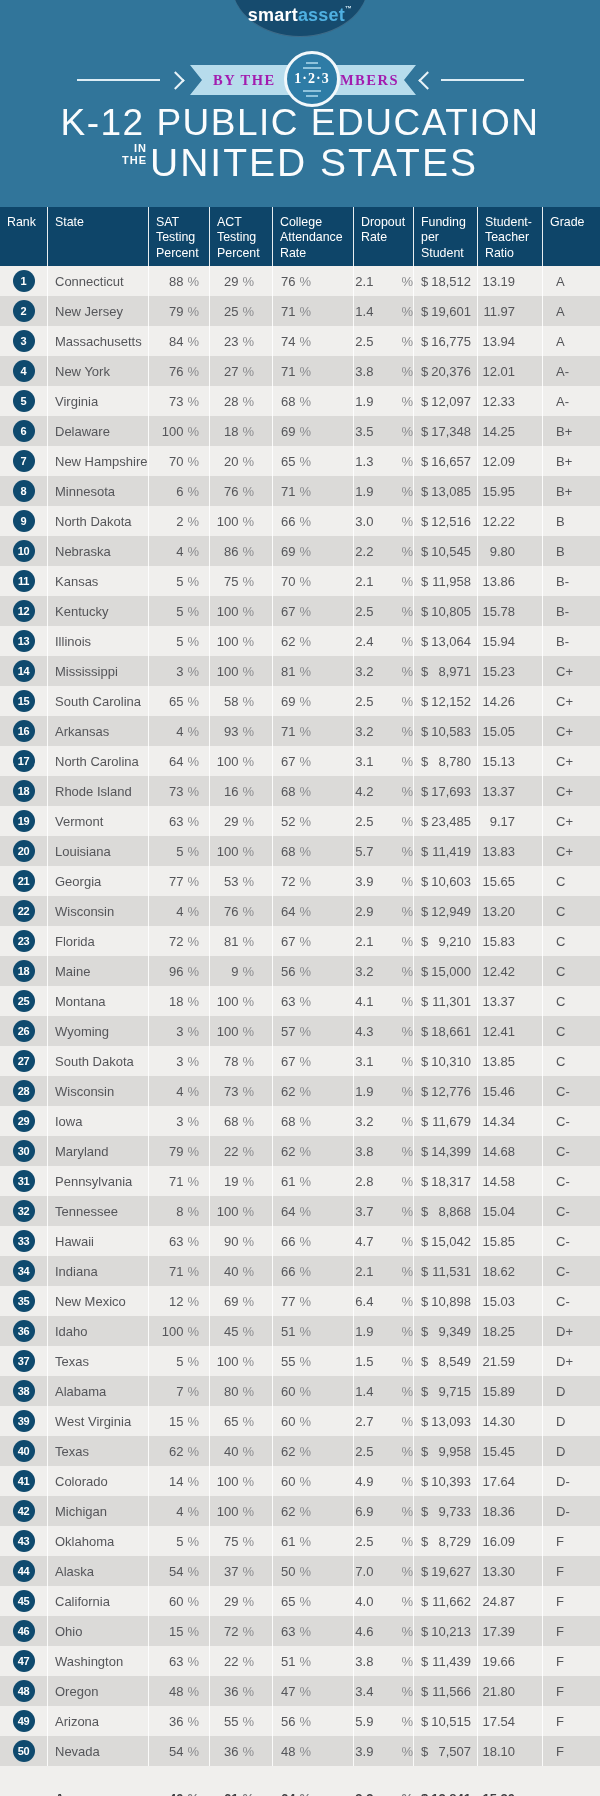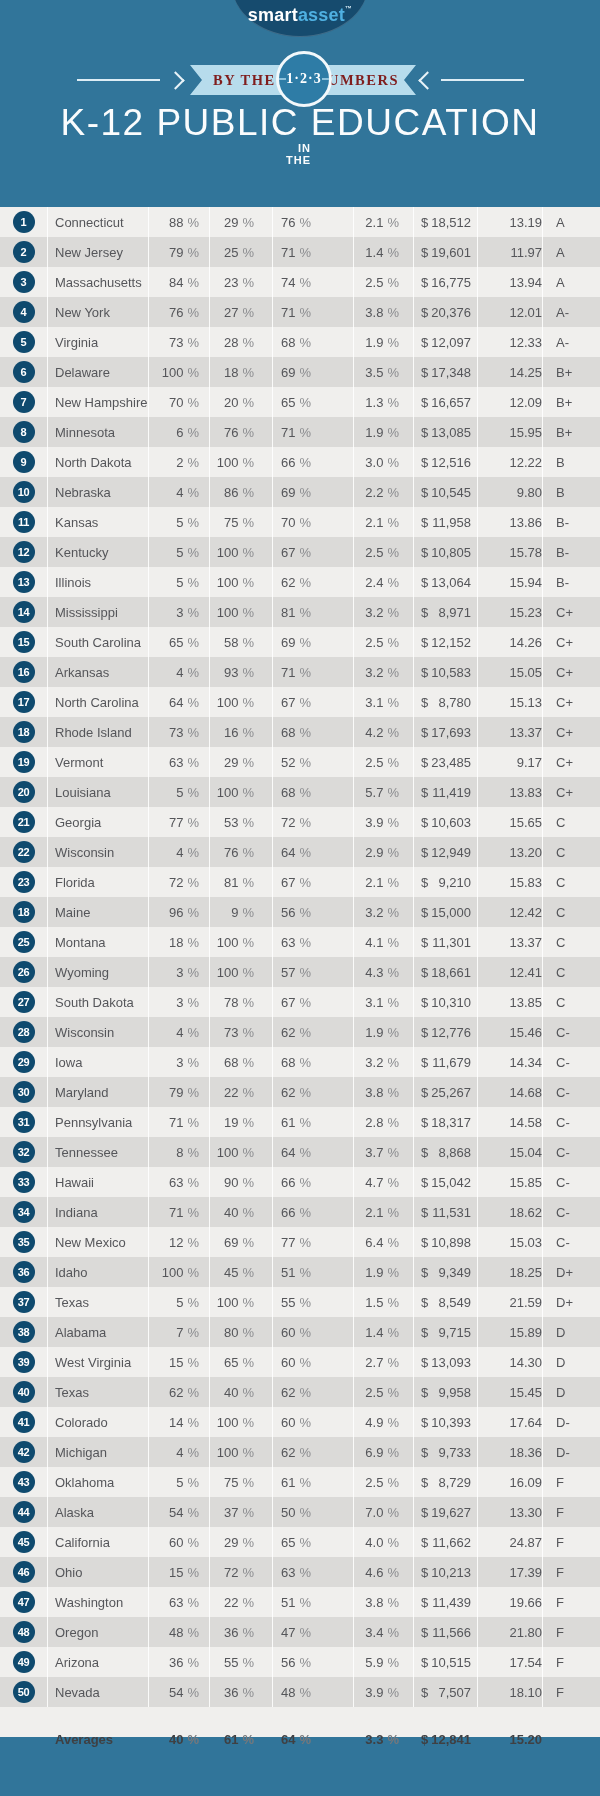--- a/index.html
+++ b/index.html
@@ -28,26 +28,26 @@
     border-top:2px solid #E8F3F8;border-right:2px solid #E8F3F8;}
   .chev-left{left:169px;transform:rotate(45deg);}
   .chev-right{left:421px;transform:rotate(-135deg);}
   .ribbon{
     position:absolute;left:190px;top:65px;width:226px;height:30px;
     background:#B7DCEC;box-sizing:border-box;
     clip-path:polygon(0 0,100% 0,calc(100% - 12px) 50%,100% 100%,0 100%,12px 50%);
     display:flex;align-items:center;justify-content:space-between;
     padding:0 17px 0 23px;
     font-family:"Liberation Serif",serif;font-weight:bold;
-    font-size:14.5px;letter-spacing:1.5px;color:#7f1d1d;
+    font-size:14.5px;letter-spacing:1.5px;color:#a21caf;
   }
   .circle123{
-    position:absolute;left:276px;top:51px;width:50px;height:50px;border-radius:50%;
+    position:absolute;left:284px;top:51px;width:50px;height:50px;border-radius:50%;
     background:#2E7CA6;border:3px solid #F2F8FB;
-    display:flex;flex-direction:row;align-items:center;justify-content:center;
+    display:flex;flex-direction:column;align-items:center;justify-content:center;
   }
   .c123{font-family:"Liberation Serif",serif;font-weight:bold;color:#FFFFFF;
     font-size:14px;letter-spacing:1px;line-height:1;margin:2px 0;}
   .cl{display:block;height:2px;background:#8FC3DC;margin:1.5px 0;border:0;}
   .cl1{width:12px;} .cl2{width:18px;}
   .title1{
     position:absolute;top:104px;left:0;width:100%;text-align:center;
     color:#FAFCFD;font-size:37px;letter-spacing:1.5px;font-weight:400;line-height:1;
   }
   .title2-row{
@@ -72,23 +72,23 @@
     box-sizing:border-box;flex:none;display:flex;align-items:center;
     border-right:1px solid rgba(255,255,255,0.85);
     font-size:13px;color:#55565A;white-space:nowrap;
   }
   .cell:last-child{border-right:none;}
   .c0{width:48px;justify-content:center;}
   .c1{width:101px;padding-left:7px;}
   .c2{width:61px;justify-content:flex-end;padding-right:10px;}
   .c3{width:63px;justify-content:flex-end;padding-right:18px;}
   .c4{width:81px;padding-left:8px;}
-  .c5{width:60px;justify-content:flex-end;padding-right:14px;}
+  .c5{width:60px;justify-content:flex-end;gap:24px;}
   .c6{width:64px;justify-content:space-between;padding:0 6px 0 7px;}
-  .c7{width:65px;justify-content:flex-end;}
+  .c7{width:65px;justify-content:flex-end;padding-right:27px;}
   .c8{width:57px;padding-left:13px;}
   .badge{
     width:22px;height:22px;border-radius:50%;background:#0F4A6E;
     color:#FFFFFF;font-size:11px;font-weight:bold;
     display:flex;align-items:center;justify-content:center;letter-spacing:-0.3px;
   }
   .pctsym{color:#8C8D90;margin-left:4px;}
   .row.avg .cell{font-weight:bold;color:#3F4043;margin-top:32px;}
   .row.avg .pctsym{color:#77787B;}
 </style>
@@ -113,24 +113,36 @@
     <span class="c123">1·2·3</span>
     <i class="cl cl2"></i>
     <i class="cl cl1"></i>
   </div>
   <div class="title1">K-12 PUBLIC EDUCATION</div>
   <div class="title2-row">
     <div class="inthe">
       <span>IN</span>
       <span>THE</span>
     </div>
+    <div class="title2">UNITED STATES</div>
   </div>
 </div>
 
 <div class="table">
+  <div class="thead">
+      <div class="hcell" style="width: 48px;">Rank</div>
+      <div class="hcell" style="width: 101px;">State</div>
+      <div class="hcell" style="width: 61px;">SAT Testing Percent</div>
+      <div class="hcell" style="width: 63px;">ACT Testing Percent</div>
+      <div class="hcell" style="width: 81px;">College Attendance Rate</div>
+      <div class="hcell" style="width: 60px;">Dropout Rate</div>
+      <div class="hcell" style="width: 64px;">Funding per Student</div>
+      <div class="hcell" style="width: 65px;">Student-Teacher Ratio</div>
+      <div class="hcell" style="width: 57px;">Grade</div>
+    </div>
   <div class="tbody">
       <div class="row">
         <div class="cell c0">
           <span class="badge">1</span>
         </div>
         <div class="cell c1">Connecticut</div>
         <div class="cell c2">
           <span>88</span>
           <span class="pctsym">%</span>
         </div>
@@ -953,21 +965,21 @@
         <div class="cell c4">
           <span>62</span>
           <span class="pctsym">%</span>
         </div>
         <div class="cell c5">
           <span>3.8</span>
           <span class="pctsym">%</span>
         </div>
         <div class="cell c6">
           <span>$</span>
-          <span>25,267</span>
+          <span>14,399</span>
         </div>
         <div class="cell c7">14.68</div>
         <div class="cell c8">C-</div>
       </div>
       <div class="row">
         <div class="cell c0">
           <span class="badge">31</span>
         </div>
         <div class="cell c1">Pennsylvania</div>
         <div class="cell c2">

